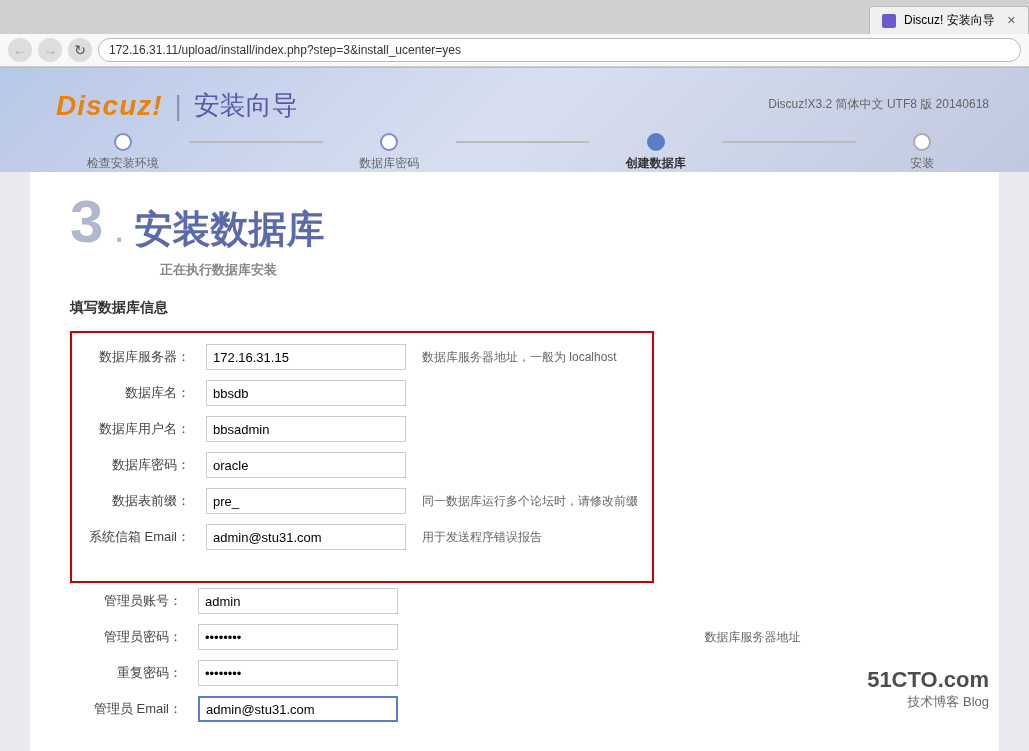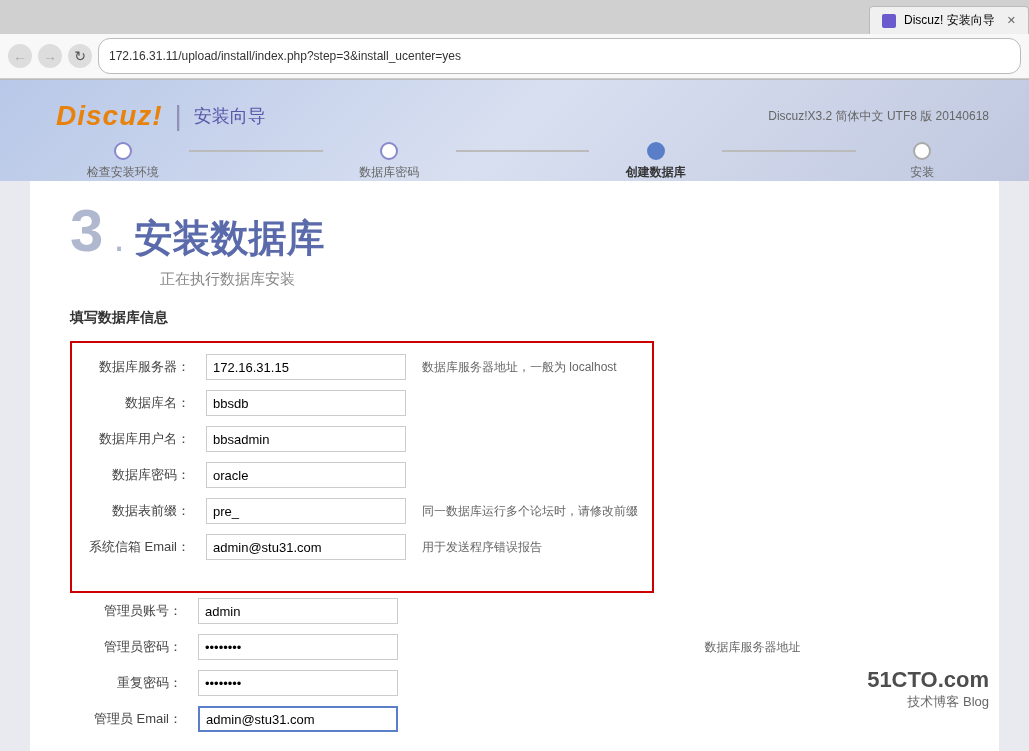--- a/index.html
+++ b/index.html
@@ -59,21 +59,21 @@
       border: none;
       background: #ddd;
       cursor: pointer;
       font-size: 14px;
       display: flex; align-items: center; justify-content: center;
       color: #555;
     }
     .nav-btn.disabled { color: #aaa; }
     .url-bar {
       flex: 1;
-      height: 36px;
+      height: 24px;
       border: 1px solid #bbb;
       border-radius: 12px;
       padding: 8px 10px;
       font-size: 12px;
       background: white;
       color: #333;
     }
 
     
     .page-content {
@@ -100,21 +100,21 @@
       color: #e8820a;
       font-style: italic;
       letter-spacing: 1px;
     }
     .logo-separator {
       font-size: 28px;
       color: #9090b8;
       margin: 0 12px;
     }
     .logo-title {
-      font-size: 18px;
+      font-size: 26px;
       color: #5858a8;
       font-weight: normal;
       font-family: Liberation Mono, monospace;
     }
     .header-version {
       position: absolute;
       right: 40px;
       top: 28px;
       font-size: 12px;
       color: #666;
@@ -189,24 +189,25 @@
       font-size: 40px;
       color: #b0b8d0;
       line-height: 1;
     }
     .step-title-text {
       font-size: 38px;
       color: #5a6aaa;
       font-weight: bold;
     }
     .step-subtitle {
-      font-size: 15px;
+      font-size: 13px;
       color: #888;
       margin-left: 90px;
       margin-bottom: 20px;
+      font-weight: bold;
     }
 
     
     .section-title {
       font-size: 14px;
       font-weight: bold;
       color: #333;
       margin-bottom: 14px;
       margin-top: 10px;
     }

